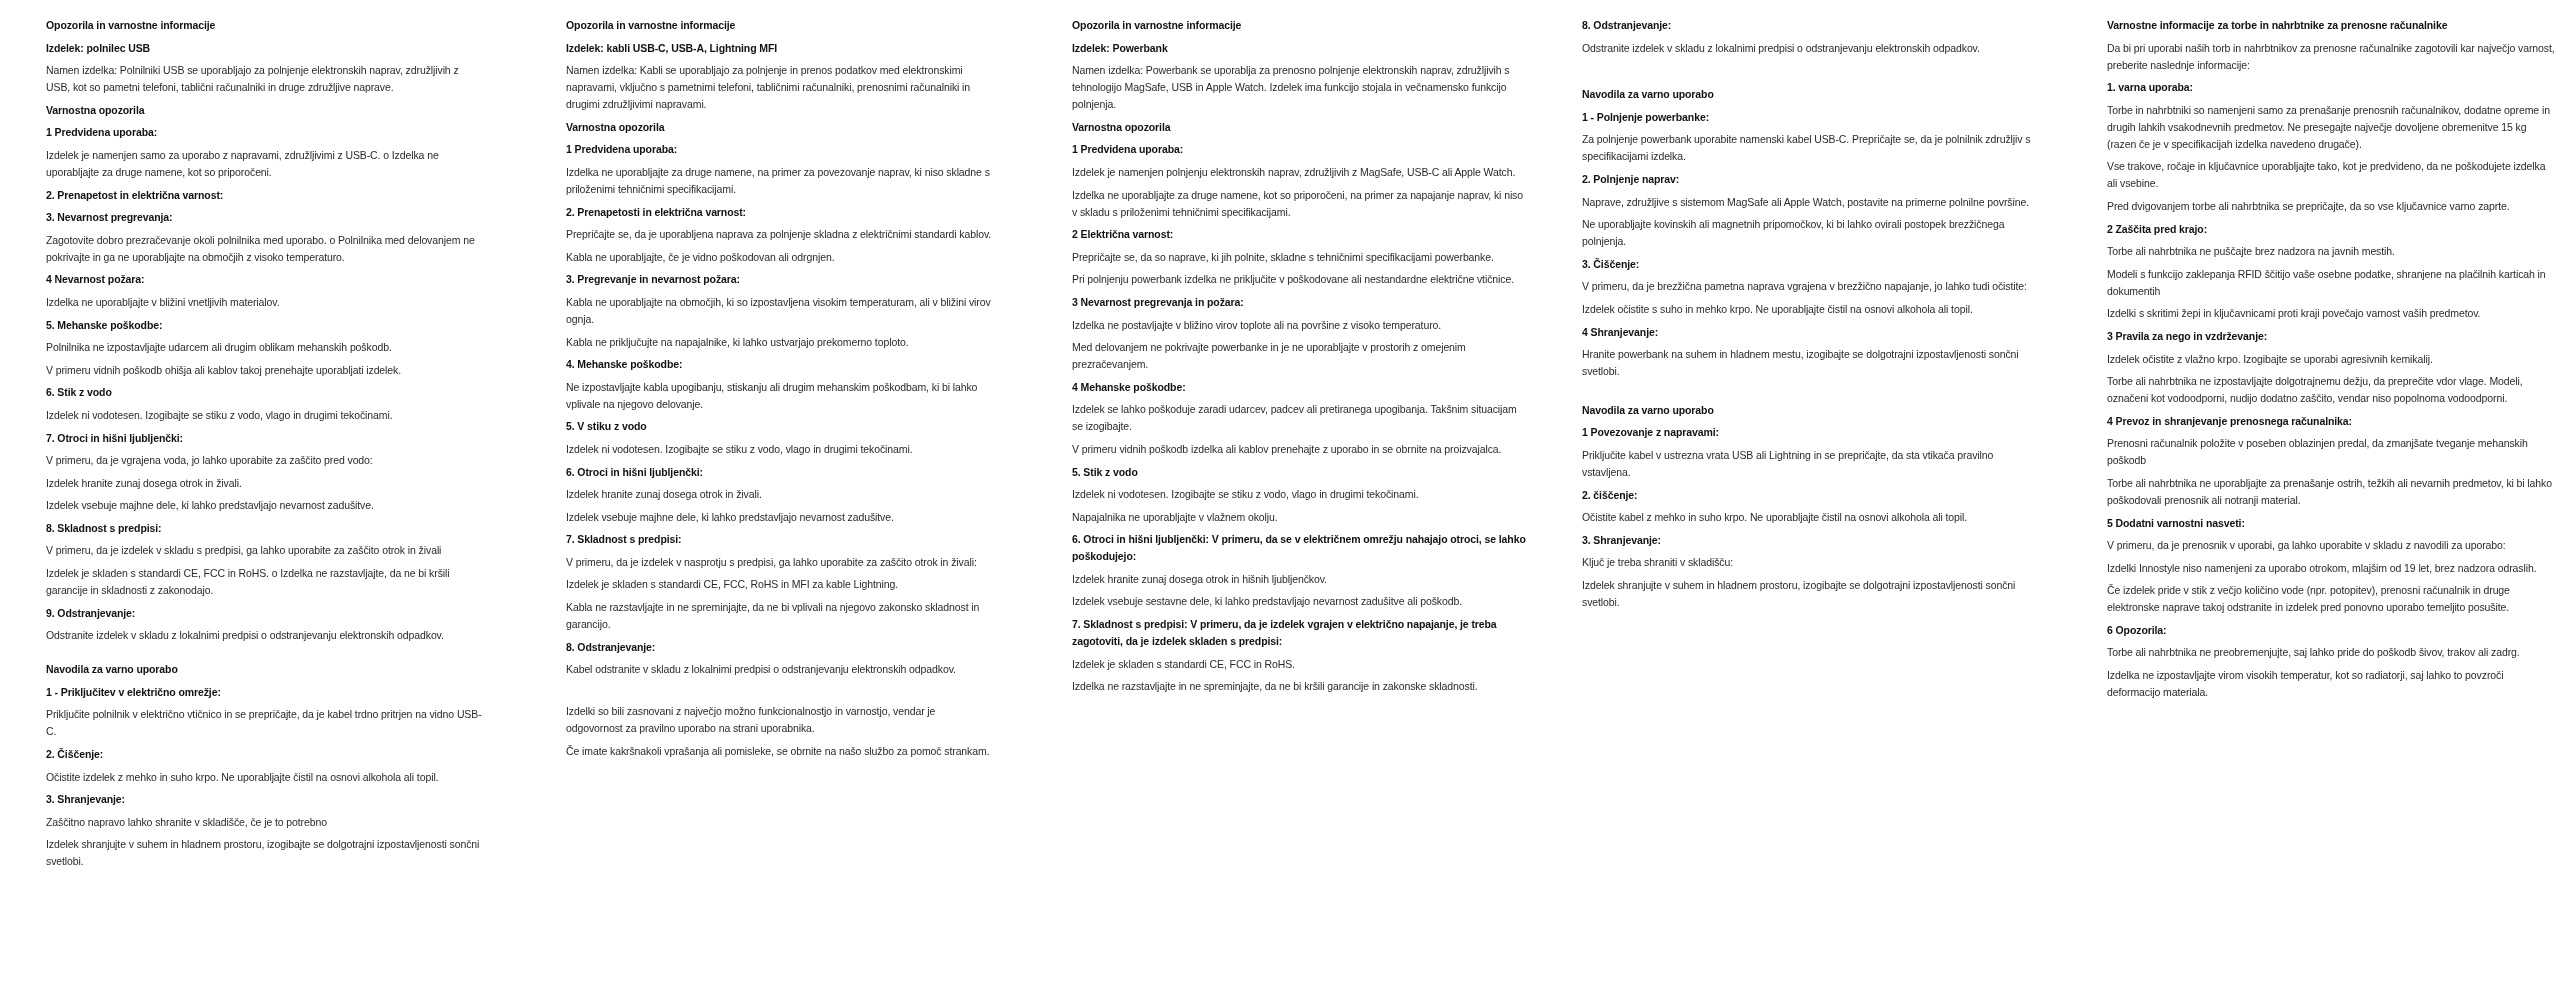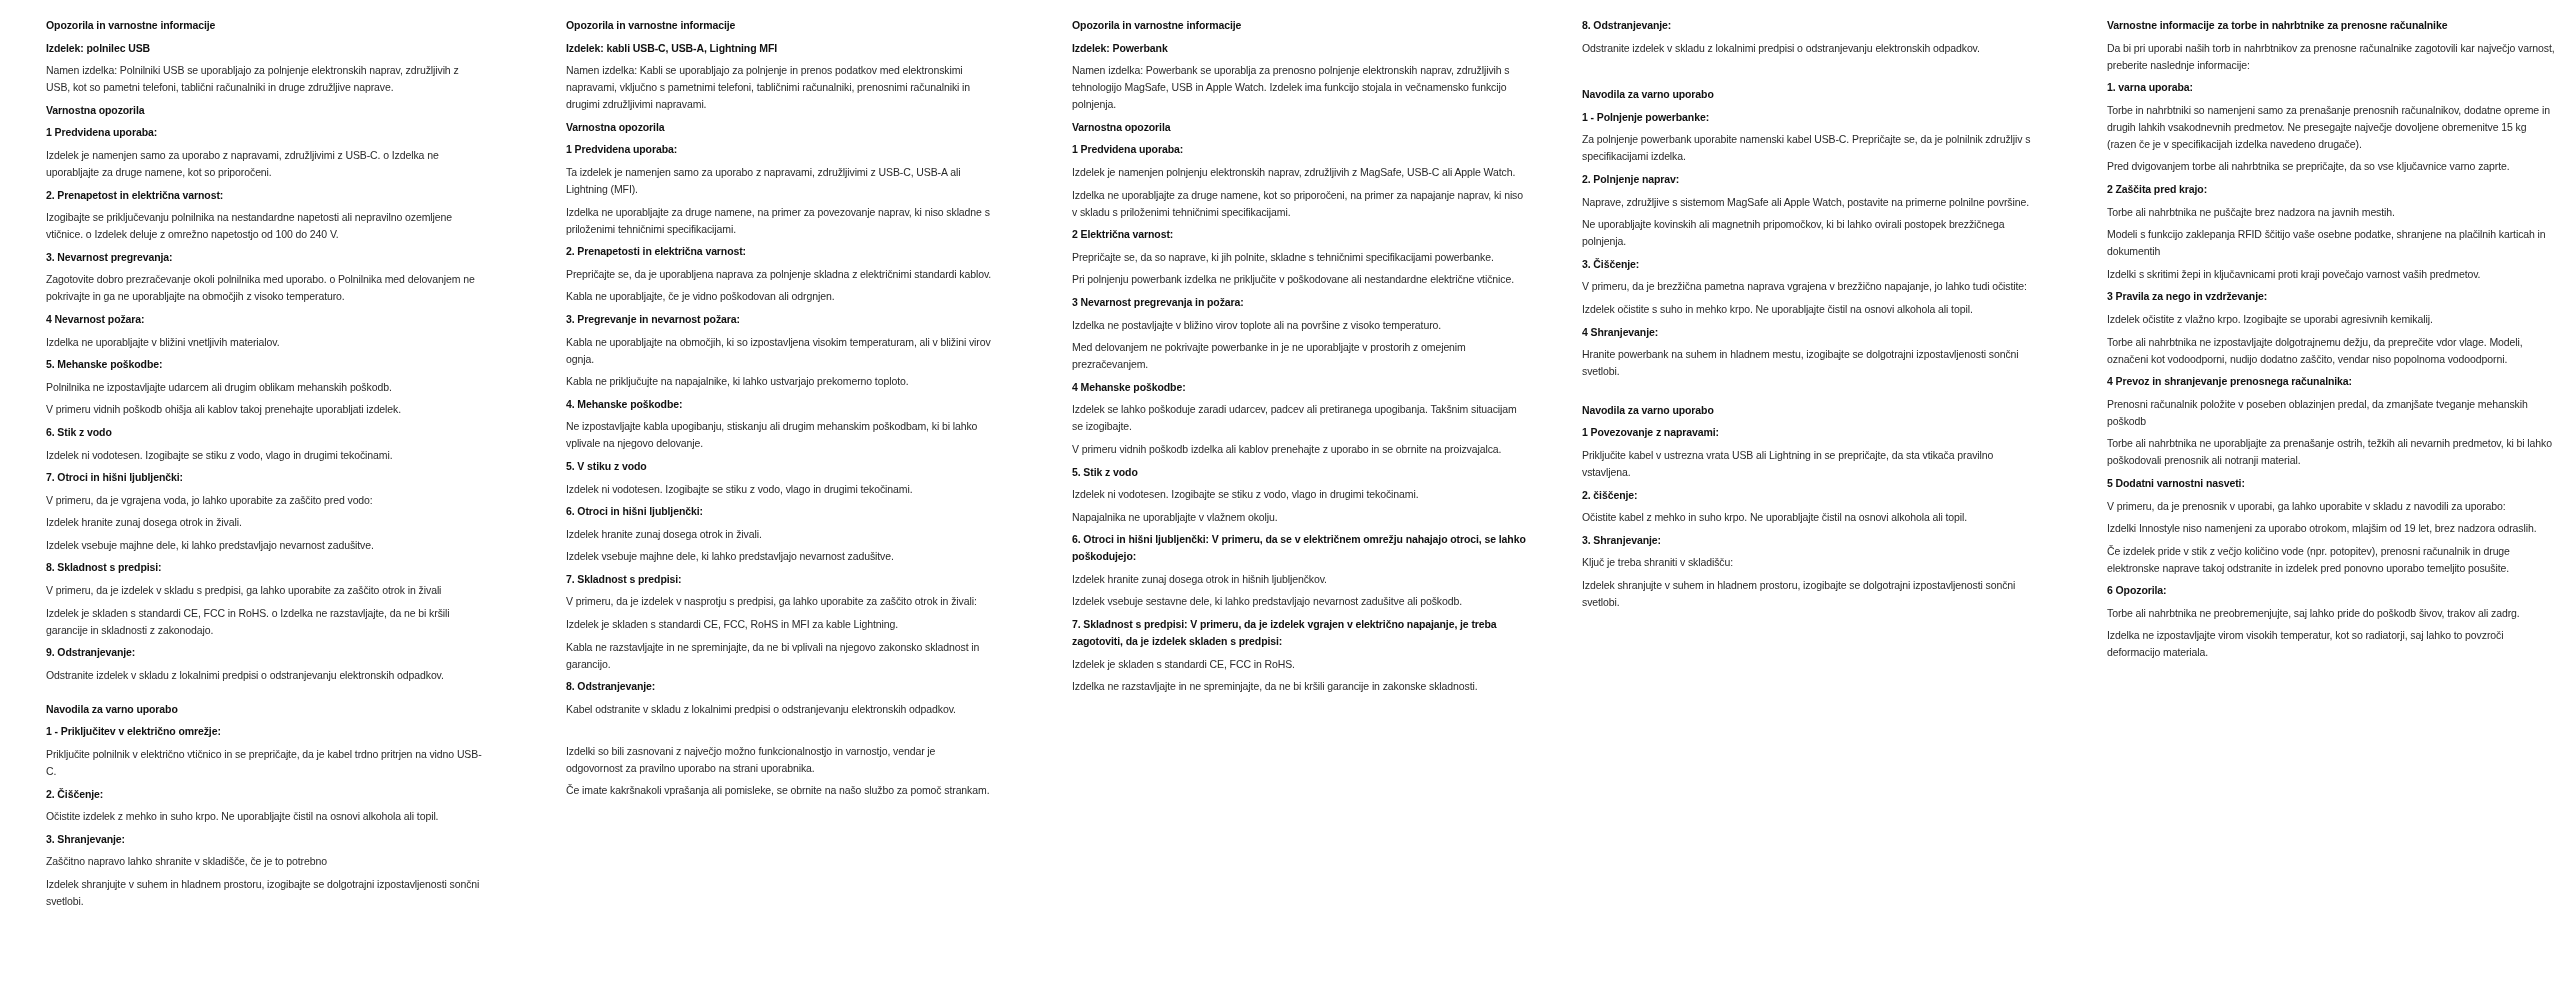--- a/index.html
+++ b/index.html
@@ -31,21 +31,20 @@
 <body>
 
 <section class="col c1">
     <p class="h">Opozorila in varnostne informacije</p>
     <p class="h">Izdelek: polnilec USB</p>
     <p>Namen izdelka: Polnilniki USB se uporabljajo za polnjenje elektronskih naprav, združljivih z USB, kot so pametni telefoni, tablični računalniki in druge združljive naprave.</p>
     <p class="h">Varnostna opozorila</p>
     <p class="h">1 Predvidena uporaba:</p>
     <p>Izdelek je namenjen samo za uporabo z napravami, združljivimi z USB-C. o Izdelka ne uporabljajte za druge namene, kot so priporočeni.</p>
     <p class="h">2. Prenapetost in električna varnost:</p>
-    <p>Izogibajte se priključevanju polnilnika na nestandardne napetosti ali nepravilno ozemljene vtičnice. o Izdelek deluje z omrežno napetostjo od 100 do 240 V.</p>
     <p class="h">3. Nevarnost pregrevanja:</p>
     <p>Zagotovite dobro prezračevanje okoli polnilnika med uporabo. o Polnilnika med delovanjem ne pokrivajte in ga ne uporabljajte na območjih z visoko temperaturo.</p>
     <p class="h">4 Nevarnost požara:</p>
     <p>Izdelka ne uporabljajte v bližini vnetljivih materialov.</p>
     <p class="h">5. Mehanske poškodbe:</p>
     <p>Polnilnika ne izpostavljajte udarcem ali drugim oblikam mehanskih poškodb.</p>
     <p>V primeru vidnih poškodb ohišja ali kablov takoj prenehajte uporabljati izdelek.</p>
     <p class="h">6. Stik z vodo</p>
     <p>Izdelek ni vodotesen. Izogibajte se stiku z vodo, vlago in drugimi tekočinami.</p>
     <p class="h">7. Otroci in hišni ljubljenčki:</p>
@@ -66,21 +65,20 @@
     <p class="h">3. Shranjevanje:</p>
     <p>Zaščitno napravo lahko shranite v skladišče, če je to potrebno</p>
     <p>Izdelek shranjujte v suhem in hladnem prostoru, izogibajte se dolgotrajni izpostavljenosti sončni svetlobi.</p>
   </section>
 <section class="col c2">
     <p class="h">Opozorila in varnostne informacije</p>
     <p class="h">Izdelek: kabli USB-C, USB-A, Lightning MFI</p>
     <p>Namen izdelka: Kabli se uporabljajo za polnjenje in prenos podatkov med elektronskimi napravami, vključno s pametnimi telefoni, tabličnimi računalniki, prenosnimi računalniki in drugimi združljivimi napravami.</p>
     <p class="h">Varnostna opozorila</p>
     <p class="h">1 Predvidena uporaba:</p>
-    <p>Ta izdelek je namenjen samo za uporabo z napravami, združljivimi z USB-C, USB-A ali Lightning (MFI).</p>
     <p>Izdelka ne uporabljajte za druge namene, na primer za povezovanje naprav, ki niso skladne s priloženimi tehničnimi specifikacijami.</p>
     <p class="h">2. Prenapetosti in električna varnost:</p>
     <p>Prepričajte se, da je uporabljena naprava za polnjenje skladna z električnimi standardi kablov.</p>
     <p>Kabla ne uporabljajte, če je vidno poškodovan ali odrgnjen.</p>
     <p class="h">3. Pregrevanje in nevarnost požara:</p>
     <p>Kabla ne uporabljajte na območjih, ki so izpostavljena visokim temperaturam, ali v bližini virov ognja.</p>
     <p>Kabla ne priključujte na napajalnike, ki lahko ustvarjajo prekomerno toploto.</p>
     <p class="h">4. Mehanske poškodbe:</p>
     <p>Ne izpostavljajte kabla upogibanju, stiskanju ali drugim mehanskim poškodbam, ki bi lahko vplivale na njegovo delovanje.</p>
     <p class="h">5. V stiku z vodo</p>
@@ -148,20 +146,21 @@
     <p>Očistite kabel z mehko in suho krpo. Ne uporabljajte čistil na osnovi alkohola ali topil.</p>
     <p class="h">3. Shranjevanje:</p>
     <p>Ključ je treba shraniti v skladišču:</p>
     <p>Izdelek shranjujte v suhem in hladnem prostoru, izogibajte se dolgotrajni izpostavljenosti sončni svetlobi.</p>
   </section>
 <section class="col c5">
     <p class="h">Varnostne informacije za torbe in nahrbtnike za prenosne računalnike</p>
     <p>Da bi pri uporabi naših torb in nahrbtnikov za prenosne računalnike zagotovili kar največjo varnost, preberite naslednje informacije:</p>
     <p class="h">1. varna uporaba:</p>
     <p>Torbe in nahrbtniki so namenjeni samo za prenašanje prenosnih računalnikov, dodatne opreme in drugih lahkih vsakodnevnih predmetov. Ne presegajte največje dovoljene obremenitve 15 kg (razen če je v specifikacijah izdelka navedeno drugače).</p>
+    <p>Vse trakove, ročaje in ključavnice uporabljajte tako, kot je predvideno, da ne poškodujete izdelka ali vsebine.</p>
     <p>Pred dvigovanjem torbe ali nahrbtnika se prepričajte, da so vse ključavnice varno zaprte.</p>
     <p class="h">2 Zaščita pred krajo:</p>
     <p>Torbe ali nahrbtnika ne puščajte brez nadzora na javnih mestih.</p>
     <p>Modeli s funkcijo zaklepanja RFID ščitijo vaše osebne podatke, shranjene na plačilnih karticah in dokumentih</p>
     <p>Izdelki s skritimi žepi in ključavnicami proti kraji povečajo varnost vaših predmetov.</p>
     <p class="h">3 Pravila za nego in vzdrževanje:</p>
     <p>Izdelek očistite z vlažno krpo. Izogibajte se uporabi agresivnih kemikalij.</p>
     <p>Torbe ali nahrbtnika ne izpostavljajte dolgotrajnemu dežju, da preprečite vdor vlage. Modeli, označeni kot vodoodporni, nudijo dodatno zaščito, vendar niso popolnoma vodoodporni.</p>
     <p class="h">4 Prevoz in shranjevanje prenosnega računalnika:</p>
     <p>Prenosni računalnik položite v poseben oblazinjen predal, da zmanjšate tveganje mehanskih poškodb</p>

